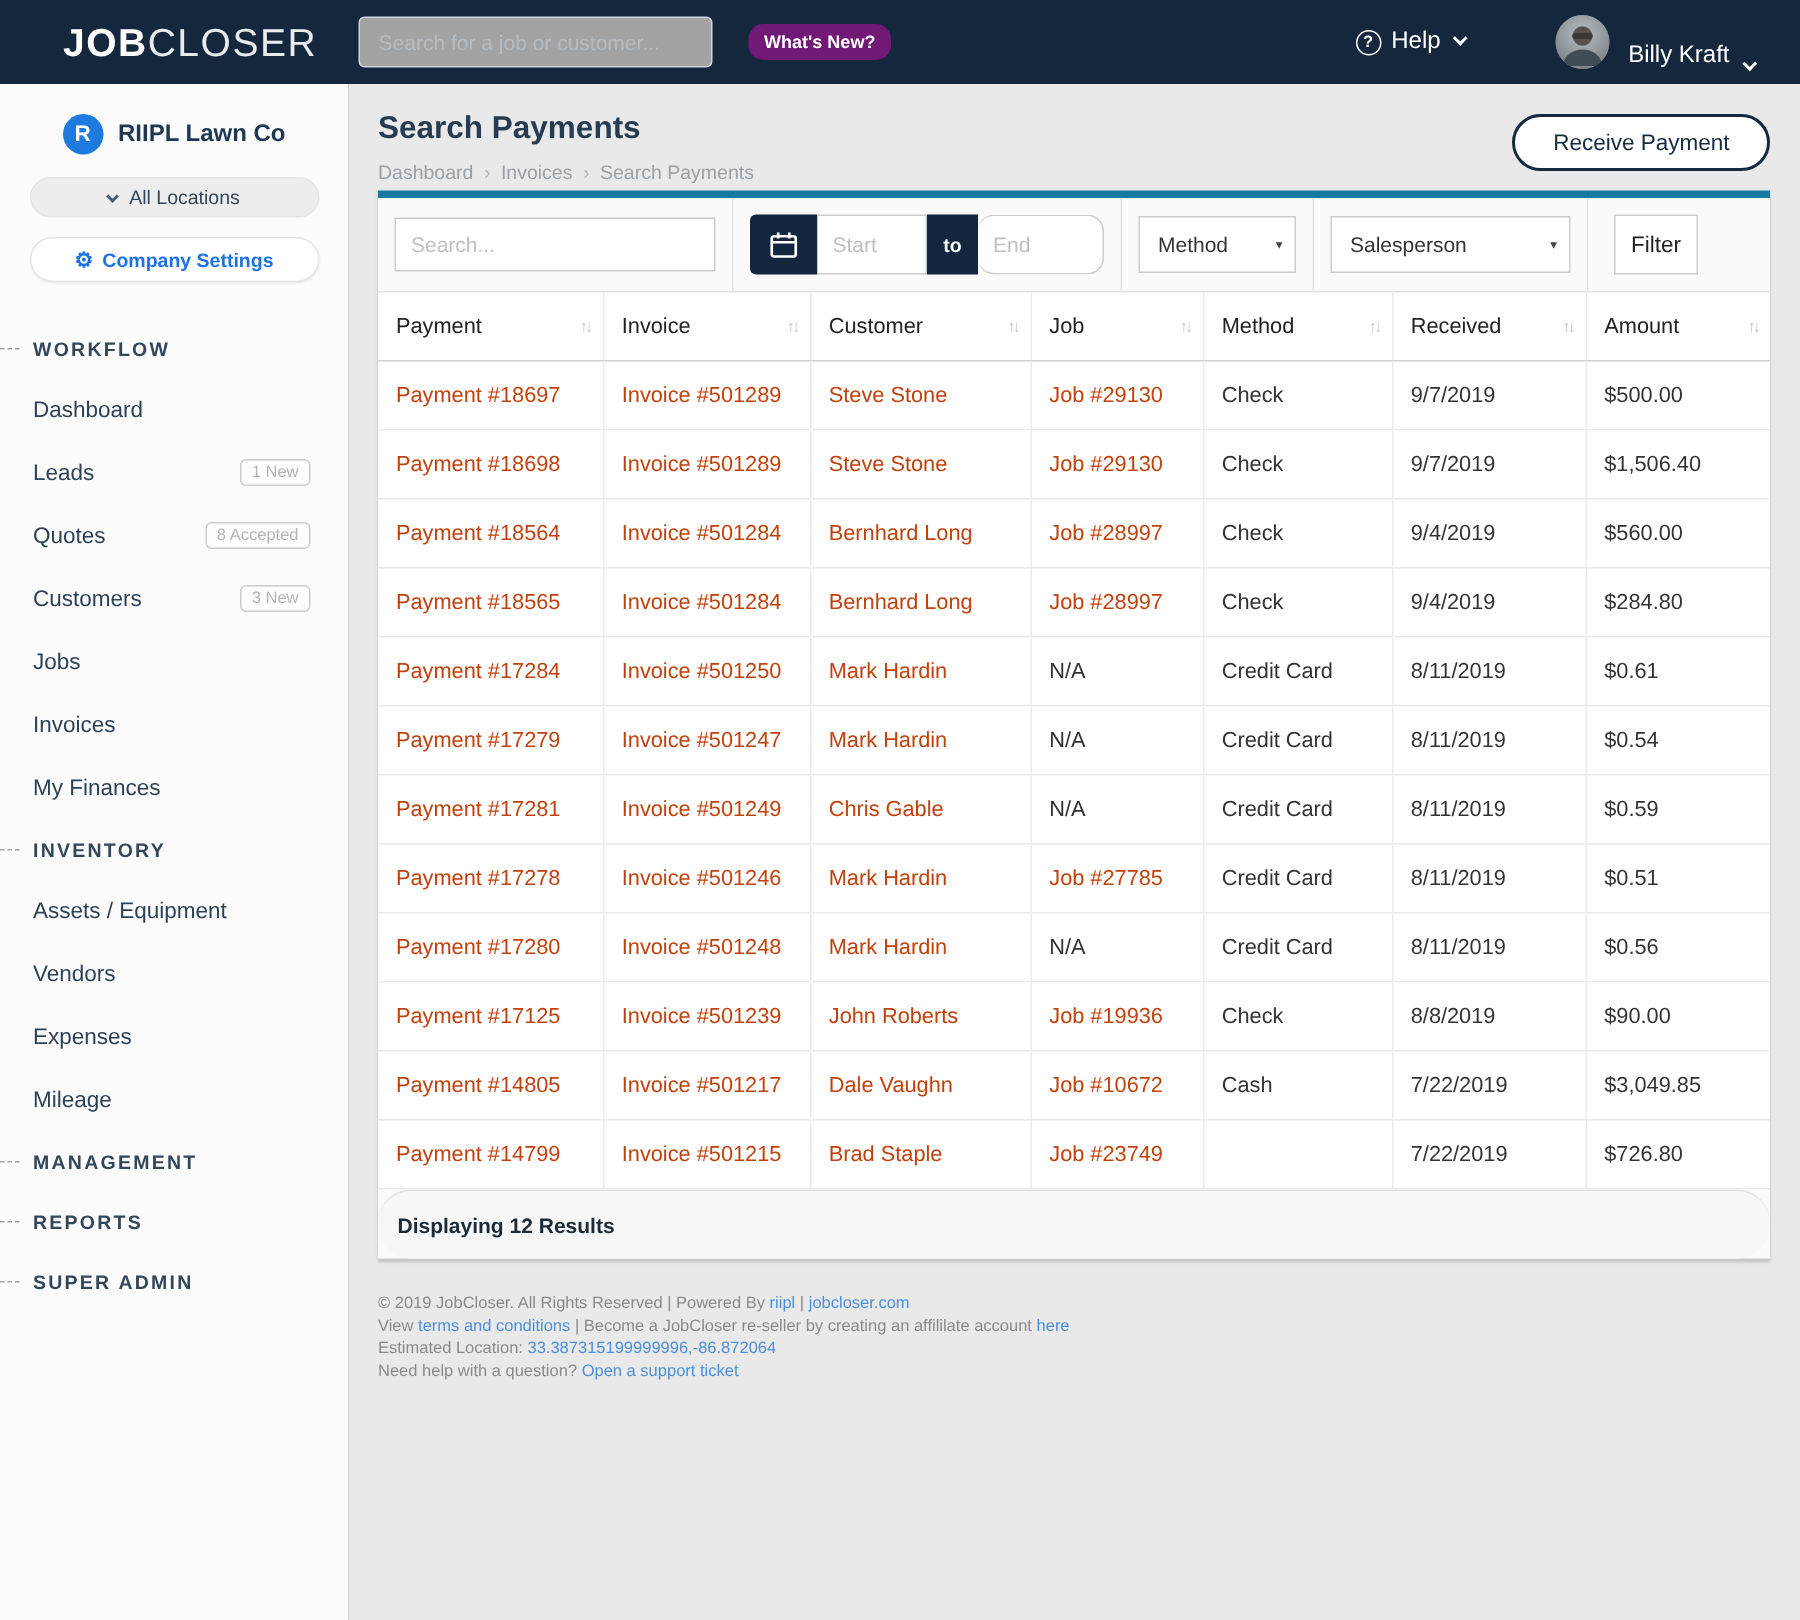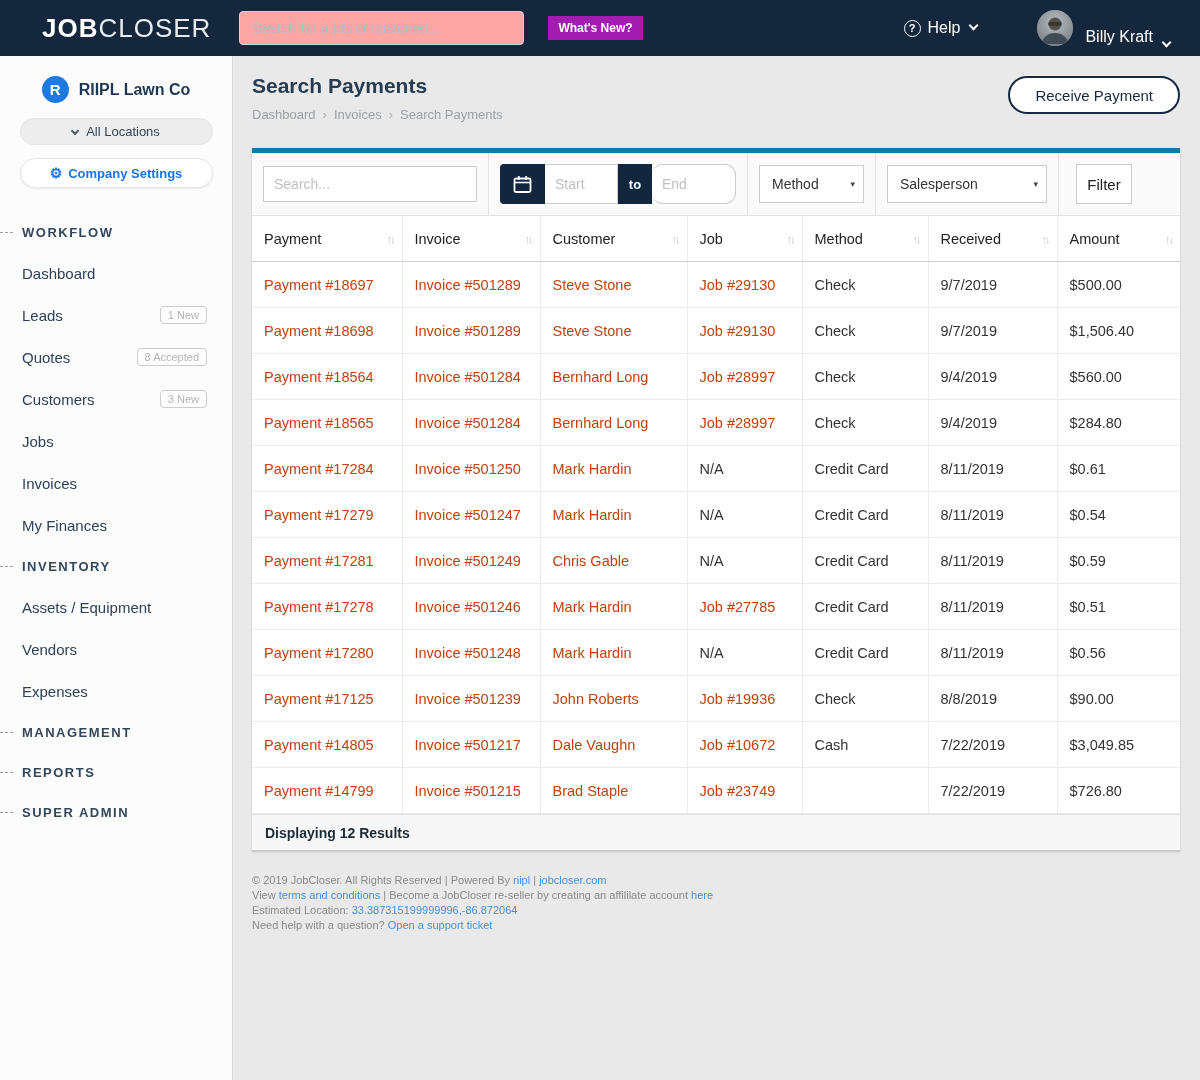--- a/index.html
+++ b/index.html
@@ -5,23 +5,23 @@
   * { margin:0; padding:0; box-sizing:border-box; }
   html,body { width:1200px; height:1080px; }
   body { font-family:"Liberation Sans", sans-serif; background:#e9e9e9; position:relative; overflow:hidden; }
   a { text-decoration:none; }
 
   
   .topbar { position:absolute; top:0; left:0; width:1200px; height:56px; background:#14273d; display:flex; align-items:center; z-index:20; }
   .logo { margin-left:42px; color:#fff; font-size:26px; letter-spacing:1px; cursor:pointer; white-space:nowrap; }
   .logo .lb { font-weight:800; }
   .logo .ll { font-weight:300; color:#e8ecef; }
-  .top-search { margin-left:28px; width:285px; height:34px; border:1px solid #cfd6dc; border-radius:4px; background:#fca5a5; padding:0 12px; font-size:14px; color:#333; font-family:"Liberation Sans",sans-serif; }
+  .top-search { margin-left:28px; width:236px; height:34px; border:1px solid #cfd6dc; border-radius:4px; background:#a3a3a3; padding:0 12px; font-size:14px; color:#333; font-family:"Liberation Sans",sans-serif; }
   .top-search::placeholder { color:#b4bcc3; }
-  .whats-new { margin-left:24px; background:#a21caf; color:#fff; border:none; border-radius:0; font-size:12px; font-weight:bold; padding:5px 10px; cursor:pointer; font-family:"Liberation Sans",sans-serif; }
+  .whats-new { margin-left:24px; background:#701a75; color:#fff; border:none; border-radius:10px; font-size:12px; font-weight:bold; padding:5px 10px; cursor:pointer; font-family:"Liberation Sans",sans-serif; }
   .top-right { margin-left:auto; display:flex; align-items:center; margin-right:30px; color:#fff; }
   .help { display:flex; align-items:center; font-size:16px; cursor:pointer; margin-right:60px; }
   .help-q { display:inline-flex; align-items:center; justify-content:center; width:17px; height:17px; border:1.5px solid #fff; border-radius:50%; font-size:11px; font-weight:bold; margin-right:7px; }
   .user { display:flex; align-items:flex-end; font-size:16px; cursor:pointer; }
   .avatar { width:36px; height:36px; border-radius:50%; overflow:hidden; margin-right:12px; display:inline-block; background:#8d949a; }
   .chev { width:7px; height:7px; border-right:2px solid #fff; border-bottom:2px solid #fff; transform:rotate(45deg); display:inline-block; margin-left:10px; margin-top:-5px; }
 
   
   .sidebar { position:absolute; top:56px; left:0; width:233px; height:1024px; background:#fcfcfc; border-right:1px solid #d8d8d8; z-index:10; }
   .company-row { display:flex; align-items:center; justify-content:center; padding-top:20px; }
@@ -41,21 +41,21 @@
   
   .main { position:absolute; top:56px; left:233px; width:967px; padding:18px 20px 0 19px; }
   .page-head { position:relative; }
   .page-title { font-size:21px; font-weight:bold; color:#253c52; }
   .breadcrumb { margin-top:9px; font-size:13px; color:#9aa0a6; }
   .breadcrumb a { color:#9aa0a6; }
   .crumb-sep { margin:0 7px; color:#b0b5ba; }
   .receive-btn { position:absolute; right:0; top:2px; height:38px; padding:0 25px; background:#fff; border:2px solid #16293e; border-radius:19px; font-size:15px; color:#16293e; cursor:pointer; font-family:"Liberation Sans",sans-serif; }
 
   
-  .card { margin-top:26px; background:#fafafa; border-top:5px solid #1579a2; box-shadow:0 1px 2px rgba(0,0,0,.18); border-bottom:1px solid #c9c9c9; }
+  .card { margin-top:5px; background:#fafafa; border-top:5px solid #1579a2; box-shadow:0 1px 2px rgba(0,0,0,.18); border-bottom:1px solid #c9c9c9; }
   .filter-row { display:flex; align-items:center; height:62px; background:#fafafa; }
   .f-sec { display:flex; align-items:center; height:62px; padding:0 11px; }
   .f-sec + .f-sec { border-left:1px solid #e3e3e3; }
   .f-search { width:214px; height:36px; border:1px solid #ccc; background:#fff; padding:0 10px; font-size:14px; color:#333; font-family:"Liberation Sans",sans-serif; }
   .f-search::placeholder, .d-input::placeholder { color:#c0c0c0; }
   .date-group { display:flex; align-items:stretch; height:40px; }
   .d-cal { width:45px; background:#12263e; border-radius:4px 0 0 4px; display:flex; align-items:center; justify-content:center; cursor:pointer; }
   .d-input { width:73px; border:1px solid #ccc; border-left:none; background:#fff; padding:0 10px; font-size:14px; color:#333; font-family:"Liberation Sans",sans-serif; }
   .d-to { width:34px; background:#12263e; color:#fff; font-size:13px; font-weight:bold; display:flex; align-items:center; justify-content:center; }
   .d-end { border-left:none; width:84px;border-radius:11px; }
@@ -66,21 +66,21 @@
   .filter-btn { width:56px; height:40px; background:#fff; border:1px solid #ccc; font-size:15px; color:#222; cursor:pointer; margin-left:17px; font-family:"Liberation Sans",sans-serif; }
   .f-sec-btn { border-left:1px solid #e3e3e3; height:62px; display:flex; align-items:center; flex:1; }
 
   
   table { width:100%; border-collapse:collapse; table-layout:fixed; background:#fff; }
   thead th { height:46px; text-align:left; padding:0 12px; font-size:14.5px; font-weight:normal; color:#222; border-top:1px solid #e3e3e3; border-bottom:1px solid #d0d0d0; background:#fff; position:relative; }
   thead th + th, tbody td + td { border-left:1px solid #ececec; }
   .sort { position:absolute; right:8px; top:50%; transform:translateY(-50%); font-size:11px; color:#c5c5c5; letter-spacing:-2px; cursor:pointer; }
   tbody td { height:46px; padding:0 12px; font-size:14.5px; color:#333; border-bottom:1px solid #ebebeb; background:#fff; }
   .tlink { color:#c2410c; }
-  .tfoot-row { height:36px; background:#f7f7f7; display:flex; align-items:center; padding-left:13px; font-size:14px; font-weight:bold; color:#1c2b36; border-top:1px solid #e0e0e0; }
+  .tfoot-row { height:46px; background:#f7f7f7; display:flex; align-items:center; padding-left:13px; font-size:14px; font-weight:bold; color:#1c2b36; border-top:1px solid #e0e0e0;border-radius:22px; }
 
   
   .page-footer { margin-top:22px; font-size:11px; color:#8a8a8a; line-height:15px; }
   .page-footer a { color:#4a90d9; }
 </style>
 </head>
 <body>
 
 <header class="topbar">
   <div class="logo">
@@ -163,20 +163,23 @@
       </div>
       <div class="side-item">
         <span>Assets / Equipment</span>
       </div>
       <div class="side-item">
         <span>Vendors</span>
       </div>
       <div class="side-item">
         <span>Expenses</span>
       </div>
+      <div class="side-item">
+        <span>Mileage</span>
+      </div>
       <div class="side-section">
         <span class="dash"></span>
         <span>MANAGEMENT</span>
       </div>
       <div class="side-section">
         <span class="dash"></span>
         <span>REPORTS</span>
       </div>
       <div class="side-section">
         <span class="dash"></span>

